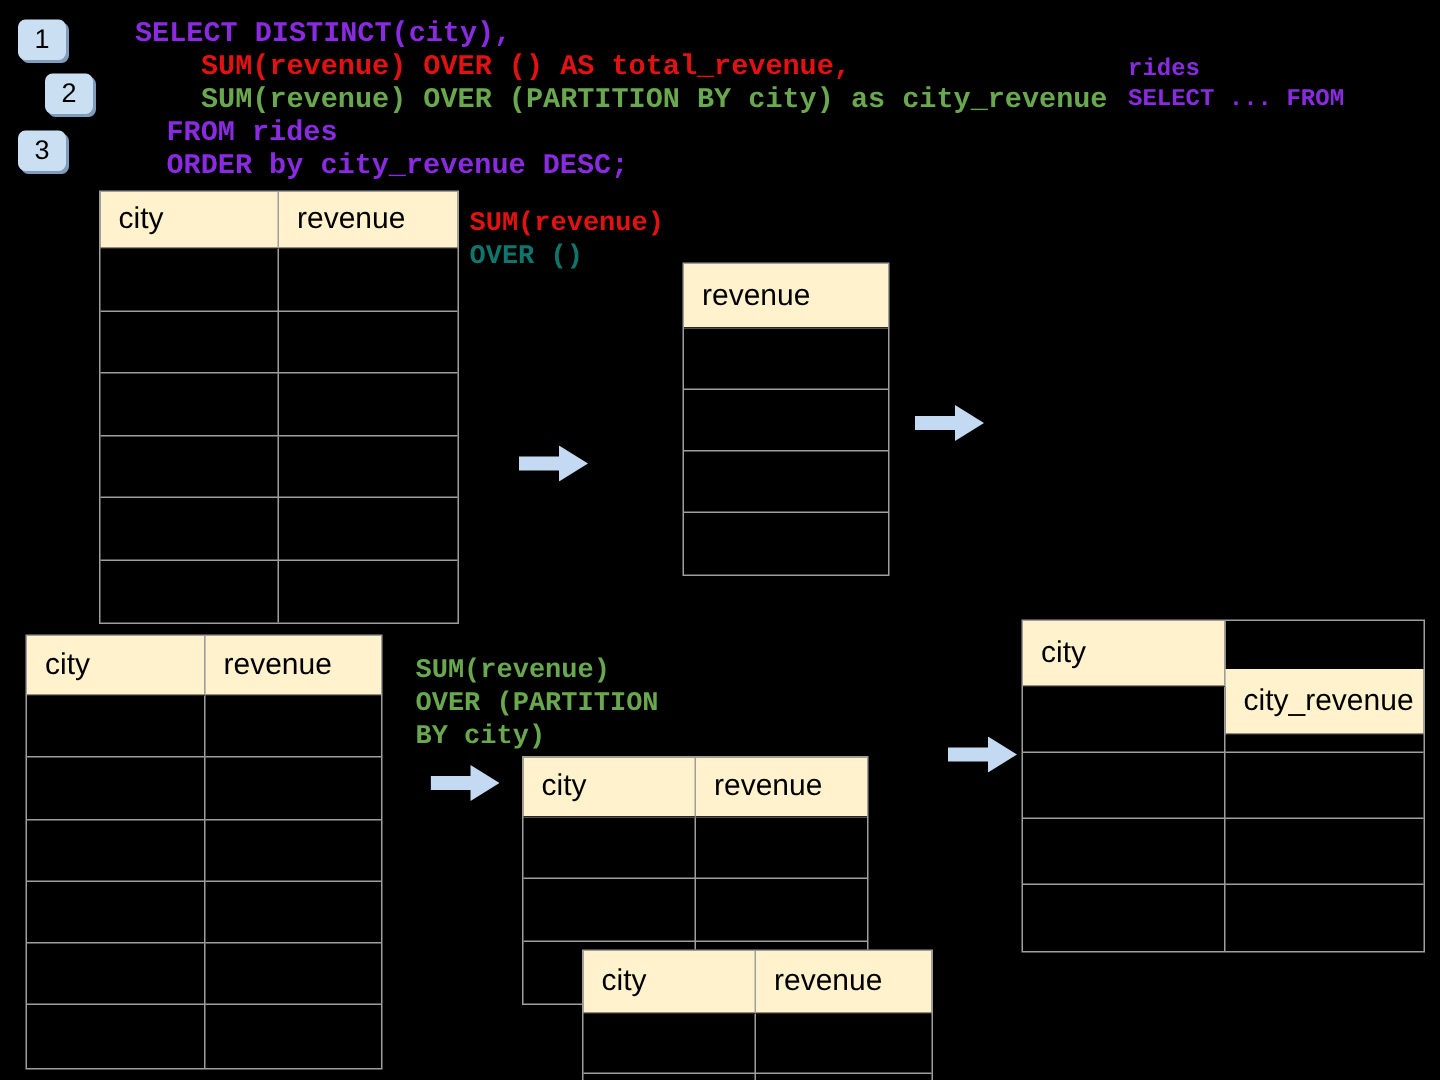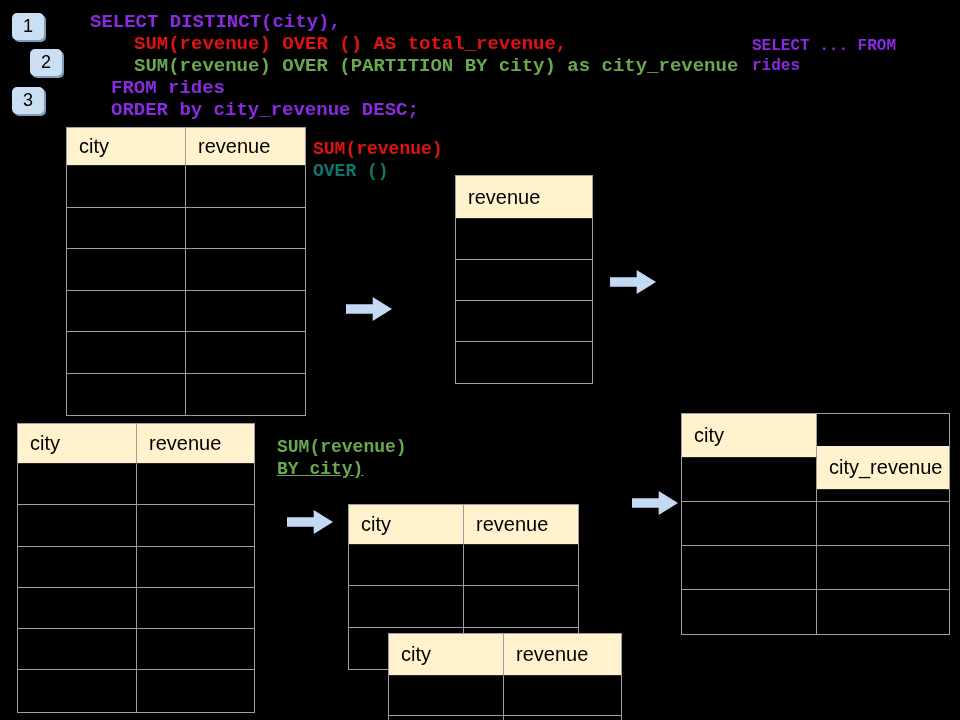--- a/index.html
+++ b/index.html
@@ -84,24 +84,24 @@
 </style>
 </head>
 <body>
 
 <div class="badge" id="badge-1">1</div>
 <div class="badge" id="badge-2">2</div>
 <div class="badge" id="badge-3">3</div>
 
 <div class="codeblock" id="sql-code"><div class="code-line indent-0" style="color: rgb(138, 43, 226);">SELECT DISTINCT(city),</div><div class="code-line indent-2" style="color: rgb(227, 18, 18);">SUM(revenue) OVER () AS total_revenue,</div><div class="code-line indent-2" style="color: rgb(106, 168, 79);">SUM(revenue) OVER (PARTITION BY city) as city_revenue</div><div class="code-line indent-1" style="color: rgb(138, 43, 226);">FROM rides</div><div class="code-line indent-1" style="color: rgb(138, 43, 226);">ORDER by city_revenue DESC;</div></div>
 
-<div class="codeblock" id="side-note"><div class="code-line indent-0" style="color: rgb(138, 43, 226);">SELECT ... FROM</div><div class="code-line indent-0" style="color: rgb(138, 43, 226);">rides</div></div>
+<div class="codeblock" id="side-note"><div class="code-line indent-0" style="color: rgb(138, 43, 226);">rides</div><div class="code-line indent-0" style="color: rgb(138, 43, 226);">SELECT ... FROM</div></div>
 
 <div class="codeblock" id="total-annotation"><div class="code-line indent-0" style="color: rgb(227, 18, 18);">SUM(revenue)</div><div class="code-line indent-0" style="color: #0f766e;">OVER ()</div></div>
-<div class="codeblock" id="partition-annotation"><div class="code-line indent-0" style="color: rgb(106, 168, 79);">SUM(revenue)</div><div class="code-line indent-0" style="color: rgb(106, 168, 79); text-decoration: underline;">BY city)</div></div>
+<div class="codeblock" id="partition-annotation"><div class="code-line indent-0" style="color: rgb(106, 168, 79);">SUM(revenue)</div><div class="code-line indent-0" style="color: rgb(106, 168, 79);">OVER (PARTITION</div><div class="code-line indent-0" style="color: rgb(106, 168, 79);">BY city)</div></div>
 
 <div class="tbl" id="tbl-source-top">
     <div class="trow thead" style="height: 38px;">
       <div class="tcell" style="width: 119px;">city</div>
       <div class="tcell" style="width: 119px;">revenue</div>
     </div>
     <div class="trow" style="height: 41.5px;">
       <div class="tcell" style="width: 119px;"></div>
       <div class="tcell" style="width: 119px;"></div>
     </div>

